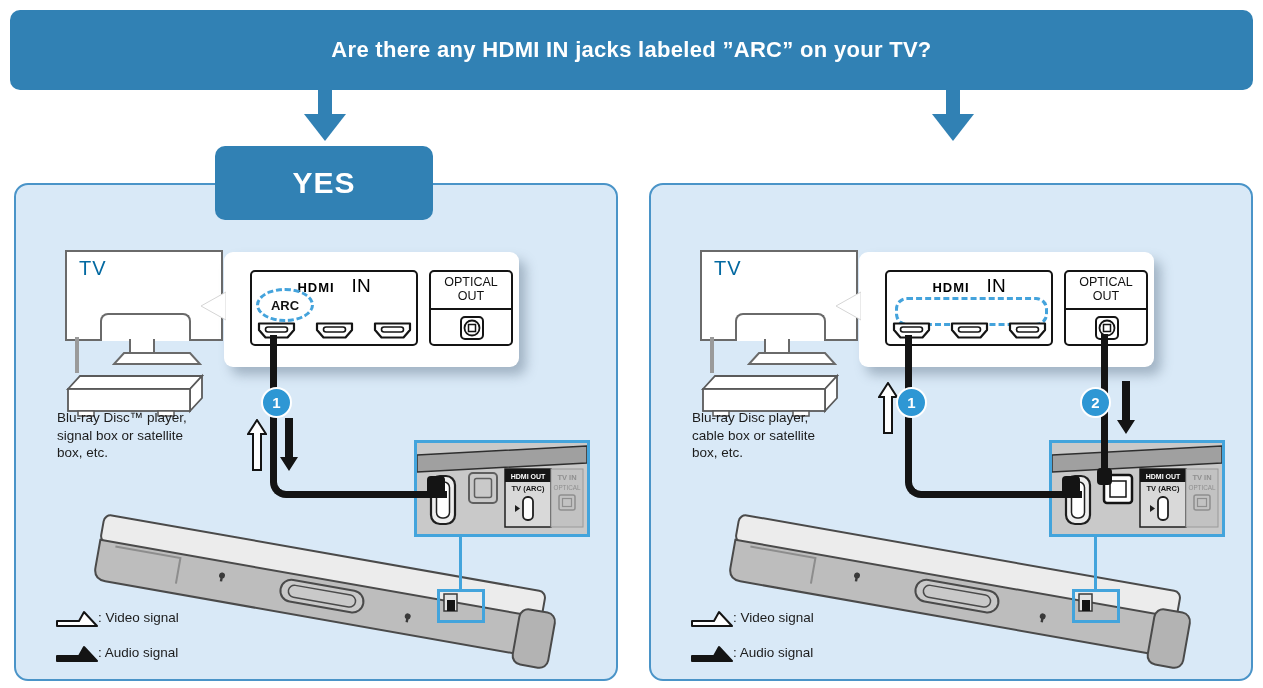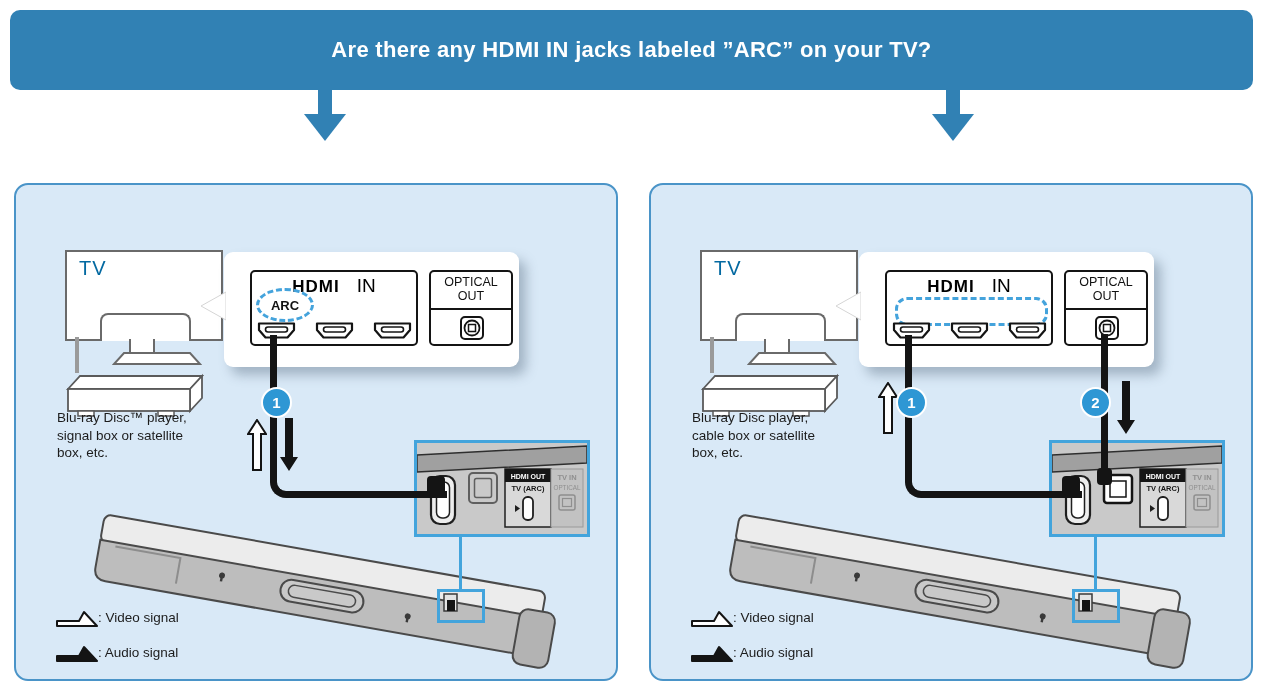--- a/index.html
+++ b/index.html
@@ -21,21 +21,21 @@
   .tv-frame{background:#fff;border:2px solid #6a6a6a;}
   .tv-label{color:#0369a1;font-size:20px;letter-spacing:1px;}
   .tv-bump{background:#fff;border:2px solid #6a6a6a;border-bottom:none;border-radius:8px 8px 0 0;}
   .tv-neck{background:#fff;border:2px solid #6a6a6a;border-top:none;}
   .tv-cable{background:#9a9a9a;}
   .caption{font-size:13.5px;line-height:1.3;color:#1c1c1c;white-space:pre-line;}
   
   .jack-panel{background:#fff;border-radius:9px;box-shadow:7px 8px 12px rgba(95,115,135,.45);}
   .jbox{border:2.5px solid #141414;border-radius:5px;background:#fff;box-sizing:border-box;}
   .hdmi-title{width:100%;text-align:center;margin-top:3px;}
-  .hdmi-logo{font-weight:bold;font-size:17px;letter-spacing:1px;}
+  .hdmi-logo{font-weight:bold;font-size:13px;letter-spacing:1px;}
   .hdmi-in{font-size:19px;margin-left:17px;}
   .opt-title{width:100%;text-align:center;font-size:12.5px;line-height:1.12;margin-top:3px;color:#111;}
   .opt-div{left:0;right:0;top:36px;border-top:2.5px solid #141414;}
   .arc-ellipse{border:3px dashed var(--dashed_blue);border-radius:50%;
                display:flex;align-items:center;justify-content:center;}
   .arc-ellipse span{font-size:13px;font-weight:bold;color:#111;}
   .dash-rect{border:3px dashed var(--dashed_blue);border-radius:12px;}
   
   .cable-elbow{border-left:7px solid var(--cable_black);border-bottom:7px solid var(--cable_black);
                border-bottom-left-radius:16px;z-index:3;}
@@ -66,20 +66,23 @@
 
   <svg class="ab" style="left:303px;top:90px;" width="44" height="52" viewBox="0 0 44 52">
     <rect class="flow-fill" x="15" y="0" width="14" height="26"></rect>
     <polygon class="flow-fill" points="1,24 43,24 22,51"></polygon>
   </svg>
   <svg class="ab" style="left:931px;top:90px;" width="44" height="52" viewBox="0 0 44 52">
     <rect class="flow-fill" x="15" y="0" width="14" height="26"></rect>
     <polygon class="flow-fill" points="1,24 43,24 22,51"></polygon>
   </svg>
 
+  <div class="ab answer" style="left:215px;top:146px;">
+    <span>YES</span>
+  </div>
 
   <section class="ab panel" style="left:14px;">
 
     <div class="ab tv-frame" style="left:49px;top:65px;width:154px;height:87px;">
       <span class="ab tv-label" style="left:12px;top:5px;">TV</span>
     </div>
     <div class="ab tv-bump" style="left:84px;top:128px;width:87px;height:26px;"></div>
     <div class="ab tv-neck" style="left:113px;top:154px;width:22px;height:14px;"></div>
     <svg class="ab" style="left:96px;top:166px;" width="90" height="16" viewBox="0 0 90 16">
       <polygon points="12,2 78,2 88,13 2,13" fill="#fff" stroke="#6a6a6a" stroke-width="2"></polygon>

